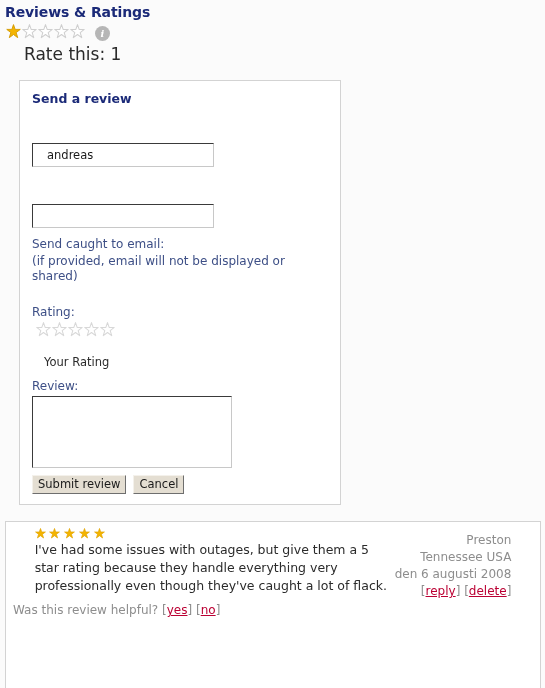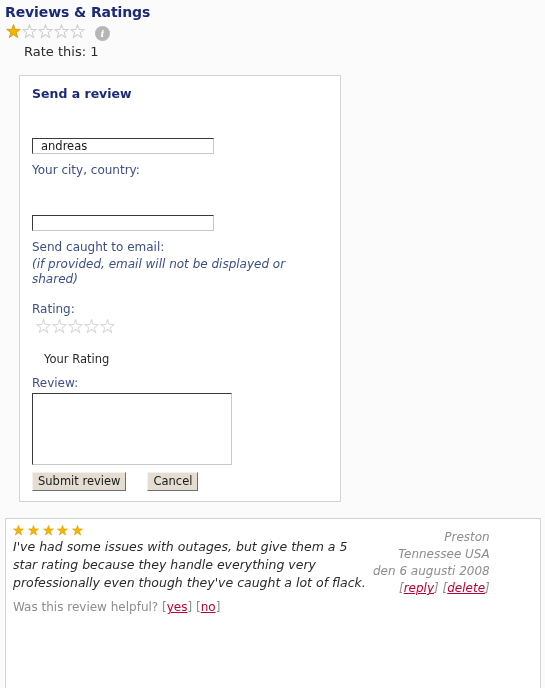--- a/index.html
+++ b/index.html
@@ -51,21 +51,21 @@
     font-size: 10px;
     font-weight: bold;
     font-style: italic;
     text-align: center;
     line-height: 15px;
     margin-left: 9px;
     font-family: "DejaVu Serif", serif;
   }
 
   #rate-this {
-    font-size: 13px;
+    font-size: 17px;
     color: #2a2a2a;
     margin: 2px 0 0 24px;
   }
 
   
   #write-review-box {
     margin: 16px 0 0 19px;
     width: 322px;
     border: 1px solid #d3d3d3;
     background: #ffffff;
@@ -79,31 +79,31 @@
     margin-bottom: 9px;
   }
   .field-label {
     color: #3d4f86;
     font-size: 12px;
     margin: 0 0 2px 0;
     line-height: 15px;
   }
   .text-input {
     width: 182px;
-    height: 16px;
+    height: 24px;
     box-sizing: border-box;
     border-top: 1px solid #3a3a3a;
     border-left: 1px solid #3a3a3a;
     border-right: 1px solid #c8c8c8;
     border-bottom: 1px solid #c8c8c8;
     background: #ffffff;
     font-family: "DejaVu Sans", sans-serif;
     font-size: 11.5px;
     color: #1a1a1a;
-    padding: 0 8px;
+    padding: 0 14px;
     outline: none;
     margin-bottom: 9px;
     display: block;
     margin-top: 37px;
   }
   #rating-stars-row {
     margin: 2px 0 0 4px;
     height: 18px;
     display: flex;
     align-items: center;
@@ -122,21 +122,21 @@
     border-right: 1px solid #c8c8c8;
     border-bottom: 1px solid #c8c8c8;
     background: #ffffff;
     font-family: "DejaVu Sans", sans-serif;
     font-size: 11.5px;
     resize: none;
     outline: none;
     display: block;
     margin-bottom: 7px;
   }
-  #form-buttons { display: flex; gap: 21px; }
+  #form-buttons { display: flex; gap: 7px; }
   .form-button {
     font-family: "DejaVu Sans", sans-serif;
     font-size: 11.5px;
     color: #1a1a1a;
     background: #e4ded2;
     border-top: 1px solid #f4f1eb;
     border-left: 1px solid #f4f1eb;
     border-right: 1px solid #6e6e6e;
     border-bottom: 1px solid #6e6e6e;
     padding: 1px 5px 2px 5px;
@@ -148,22 +148,21 @@
   #review-box {
     margin: 16px 4px 0 5px;
     border: 1px solid #d3d3d3;
     background: #ffffff;
     padding: 6px 7px 5px 7px;
     box-sizing: border-box;
     height: 214px;
   }
   #review-top {
     display: flex;
-    justify-content: flex-start;
-    font-style: italic;
+    justify-content: center;
   }
   #review-left { width: 360px; }
   #review-stars-row { height: 12px; margin-bottom: 1px; }
   .star-sm { width: 11px; height: 11px; display: inline-block; }
   .star-sm svg { display: block; }
   #review-para-1 {
     font-size: 12.5px;
     line-height: 18px;
     color: #2b2b2b;
   }
@@ -228,25 +227,24 @@
   <span id="info-icon">i</span>
 </div>
 <div id="rate-this">Rate this: 1</div>
 
 <div id="write-review-box">
 
   <div id="write-review-heading">Send a review</div>
 
   <input class="text-input" type="text" value="andreas" placeholder="" style="">
 
-  <div class="field-label">Your city, country:</div>
   <input class="text-input" type="text" value="" style="">
 
   <div class="field-label">Send caught to email:</div>
-  <div class="field-label" style="margin-bottom:15px;font-style:italic;">(if provided, email will not be displayed or shared)</div>
+  <div class="field-label" style="margin-bottom:21px;">(if provided, email will not be displayed or shared)</div>
 
   <div class="field-label">Rating:</div>
   <div id="rating-stars-row">
     <span class="star">
         <svg width="15" height="15" viewBox="0 0 100 100">
           <polygon points="50,4 61,36 95,36 68,57 78,91 50,70 22,91 32,57 5,36 39,36" fill="#ffffff" stroke="#d8d8d8" stroke-width="7" stroke-linejoin="round"></polygon>
         </svg>
       </span>
     <span class="star">
         <svg width="15" height="15" viewBox="0 0 100 100">

